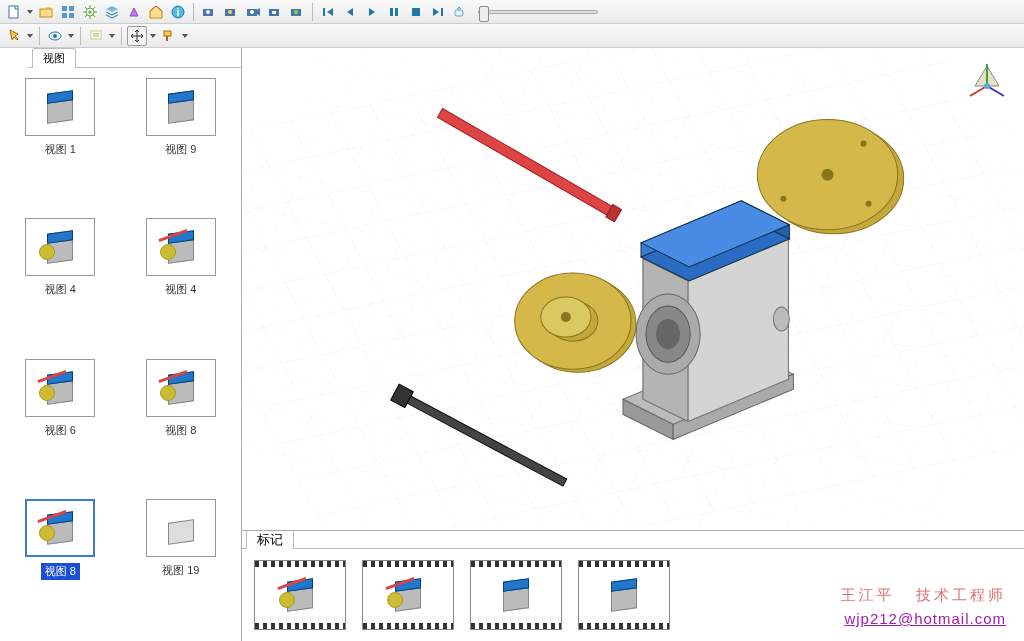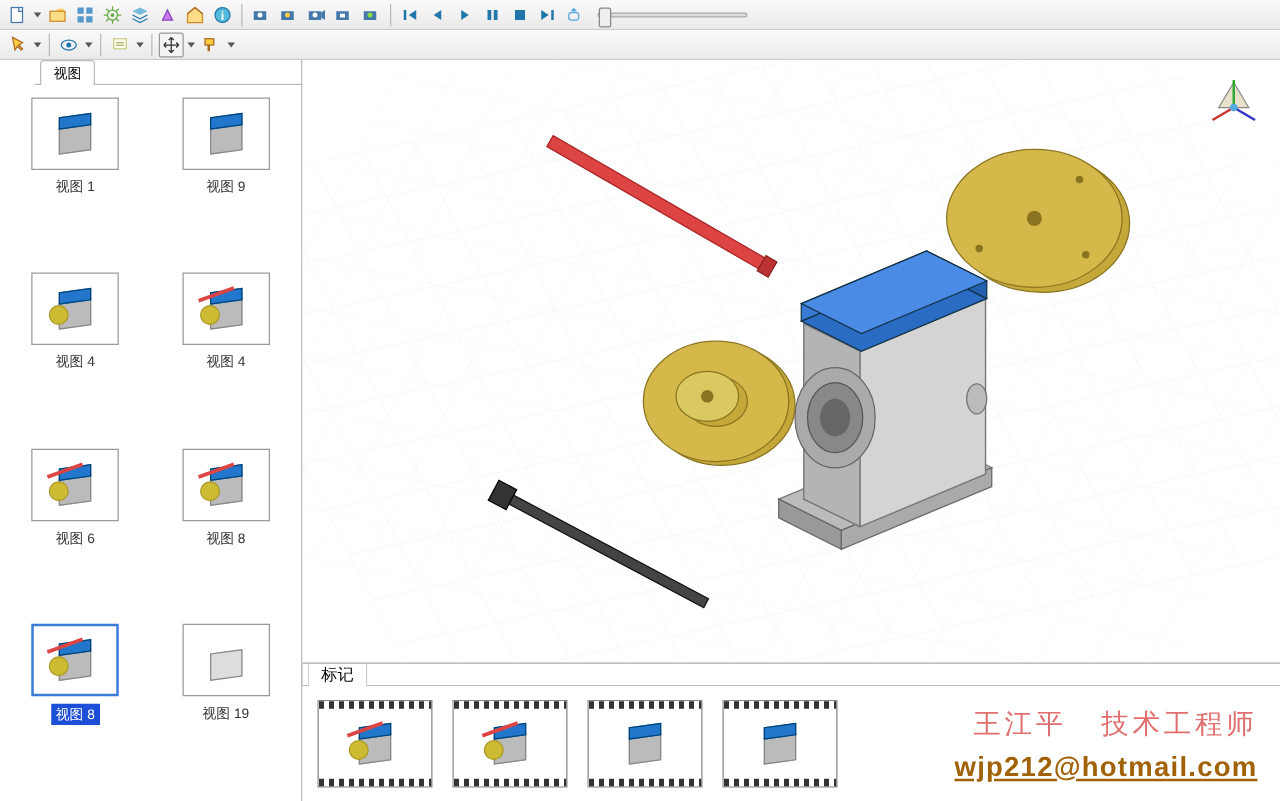--- a/index.html
+++ b/index.html
@@ -40,22 +40,22 @@
 
 .marks { height: 110px; display:flex; flex-direction:column; }
 .marks-hdr { height: 18px; border-bottom: 1px solid #bbb; display:flex; align-items:center; }
 .marks-hdr .tab { padding: 17px 10px; border: 1px solid #bbb; border-bottom:none; background:#fff; border-radius: 3px 3px 0 0; margin-left:4px; font-size:13px; }
 .marks-strip { flex:1; display:flex; align-items:center; gap: 16px; padding: 8px 12px; background:#fff; }
 .film { width: 92px; height: 70px; border: 1px solid #888; background: #fff; position: relative; display:flex; align-items:center; justify-content:center; }
 .film::before, .film::after { content:""; position:absolute; left:0; right:0; height:6px; background: repeating-linear-gradient(90deg, #333 0 4px, #fff 4px 8px); }
 .film::before { top:0; } .film::after { bottom:0; }
 
 
-.watermark { position: absolute; right: 18px; bottom: 10px; text-align: right; color: #e07070; font-size: 22px; line-height: 1.6; letter-spacing: 3px; pointer-events: none; }
-.watermark .email { color:#a16207; letter-spacing:1px; text-decoration: underline; font-weight: bold; }
+.watermark { position: absolute; right: 18px; bottom: 10px; text-align: right; color: #e07070; font-size: 15px; line-height: 1.6; letter-spacing: 3px; pointer-events: none; }
+.watermark .email { color:#a21caf; letter-spacing:1px; text-decoration: underline; }
 
 
 .mini { width: 50px; height: 42px; position:relative; }
 .mini .body { position:absolute; width:26px; height:22px; background:#bbb; left:12px; top:14px; transform: skewY(-8deg); border:1px solid #888; }
 .mini .top { position:absolute; width:26px; height:10px; background:#27c; left:12px; top:6px; transform: skewY(-8deg); border:1px solid #047; }
 .mini .disc { position:absolute; width:16px; height:16px; border-radius:50%; background:#cb3; left:4px; top:18px; border:1px solid #a92; }
 .mini .rod { position:absolute; width:30px; height:3px; background:#d44; left:2px; top:8px; transform: rotate(-20deg); }
 </style>
 </head>
 <body>

